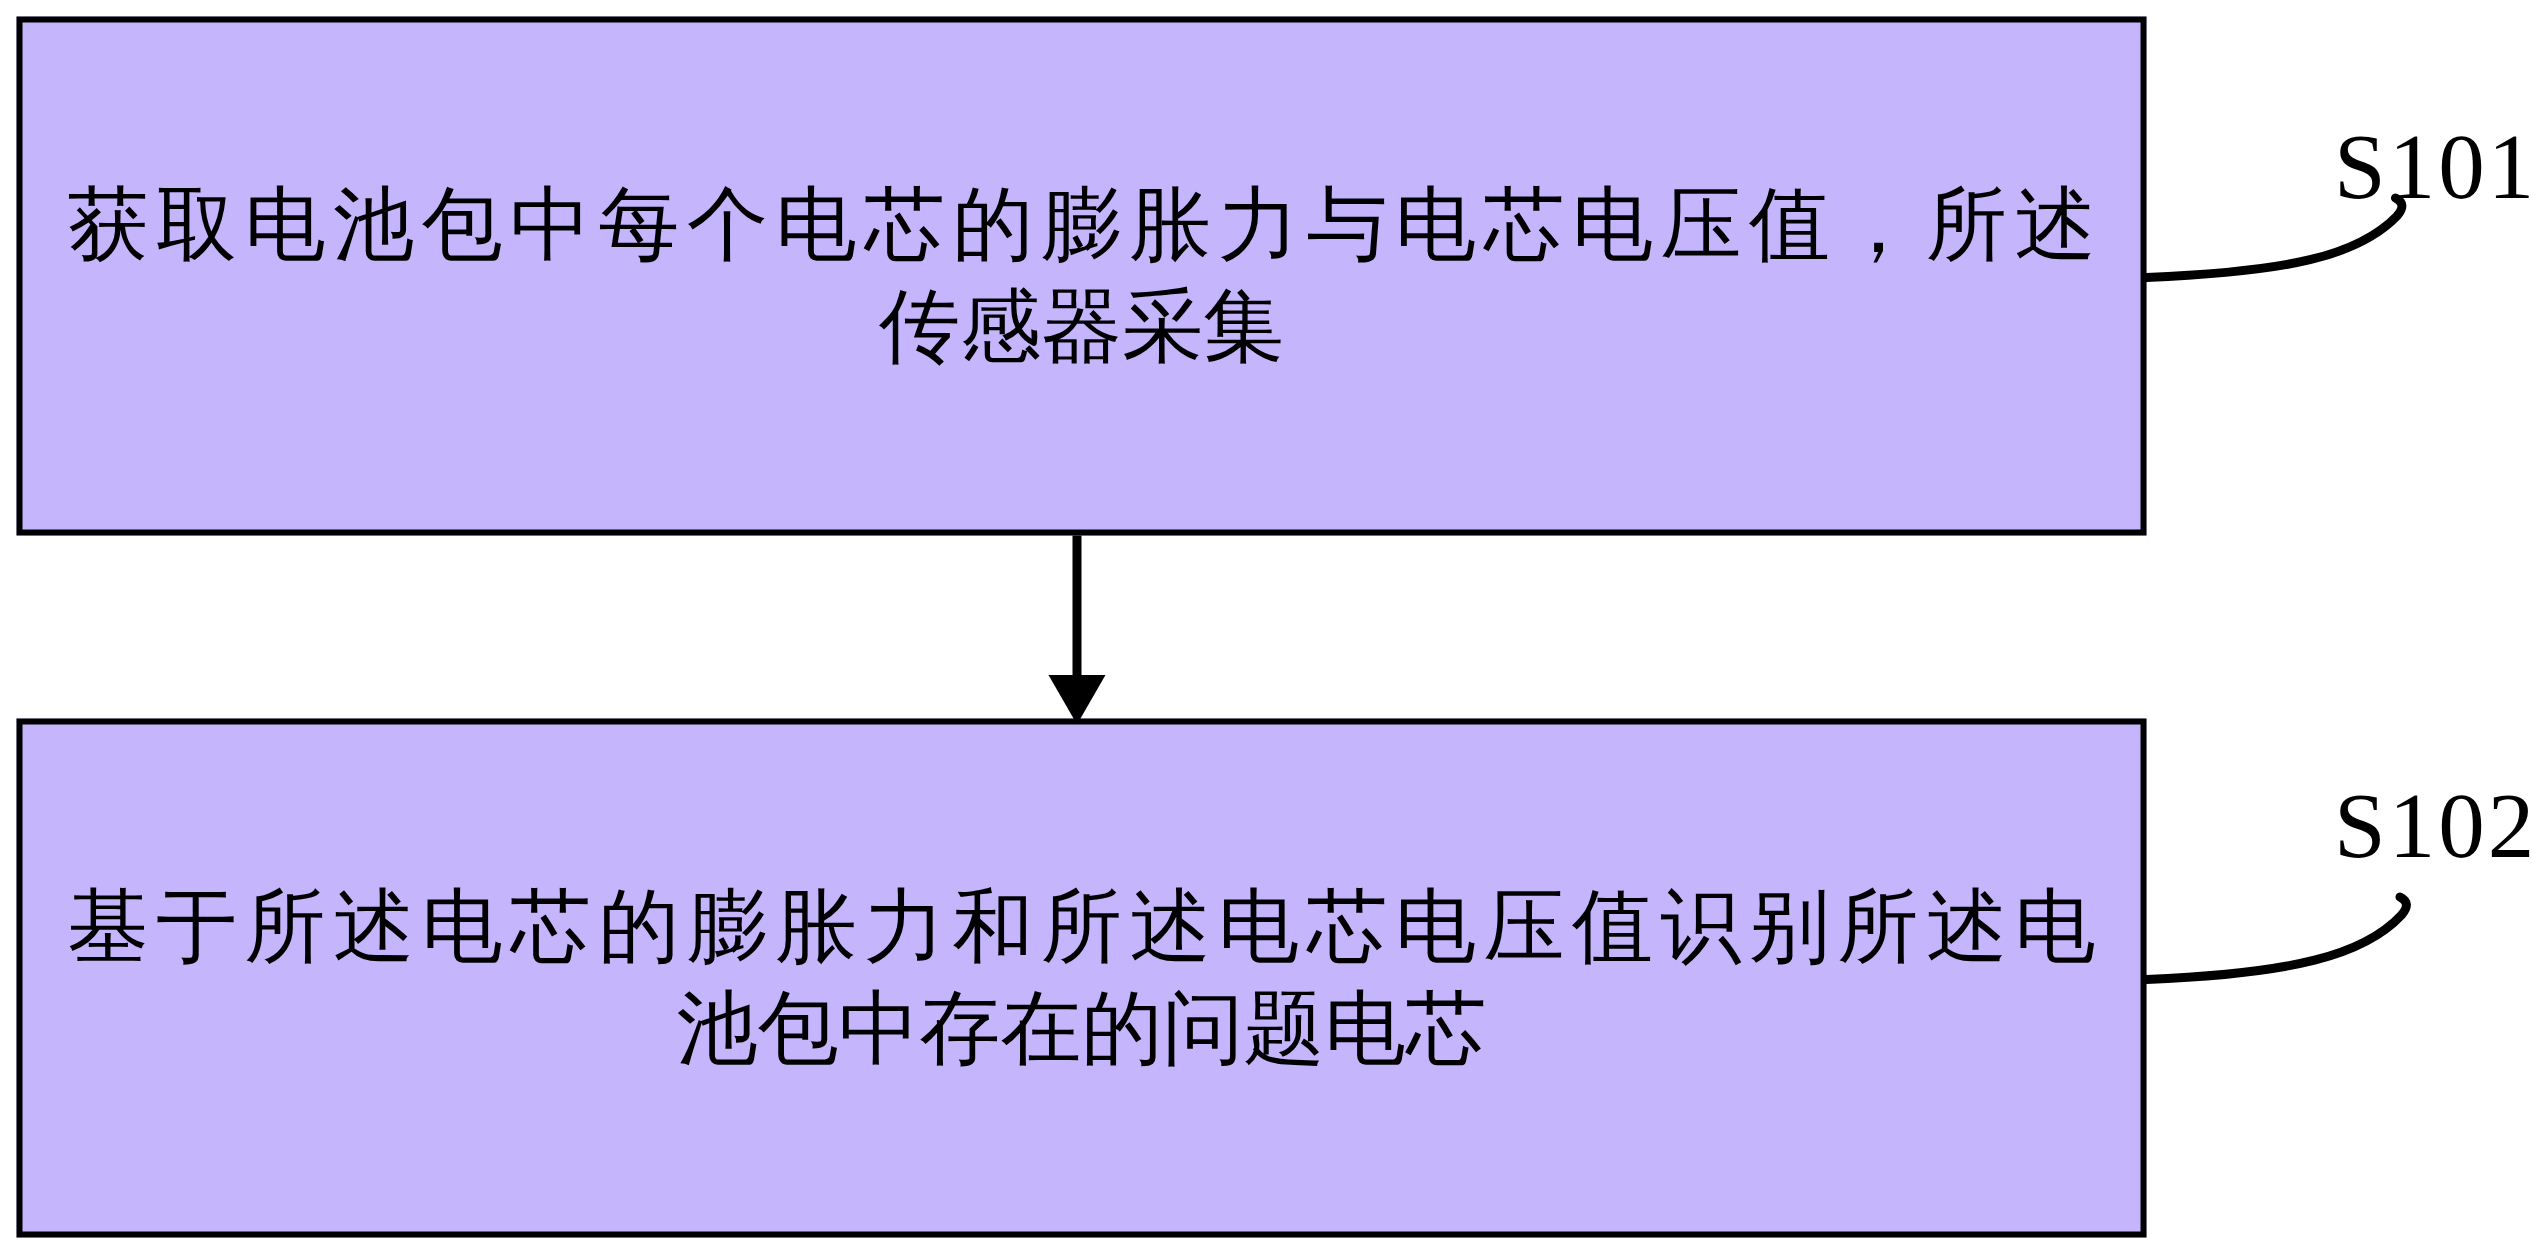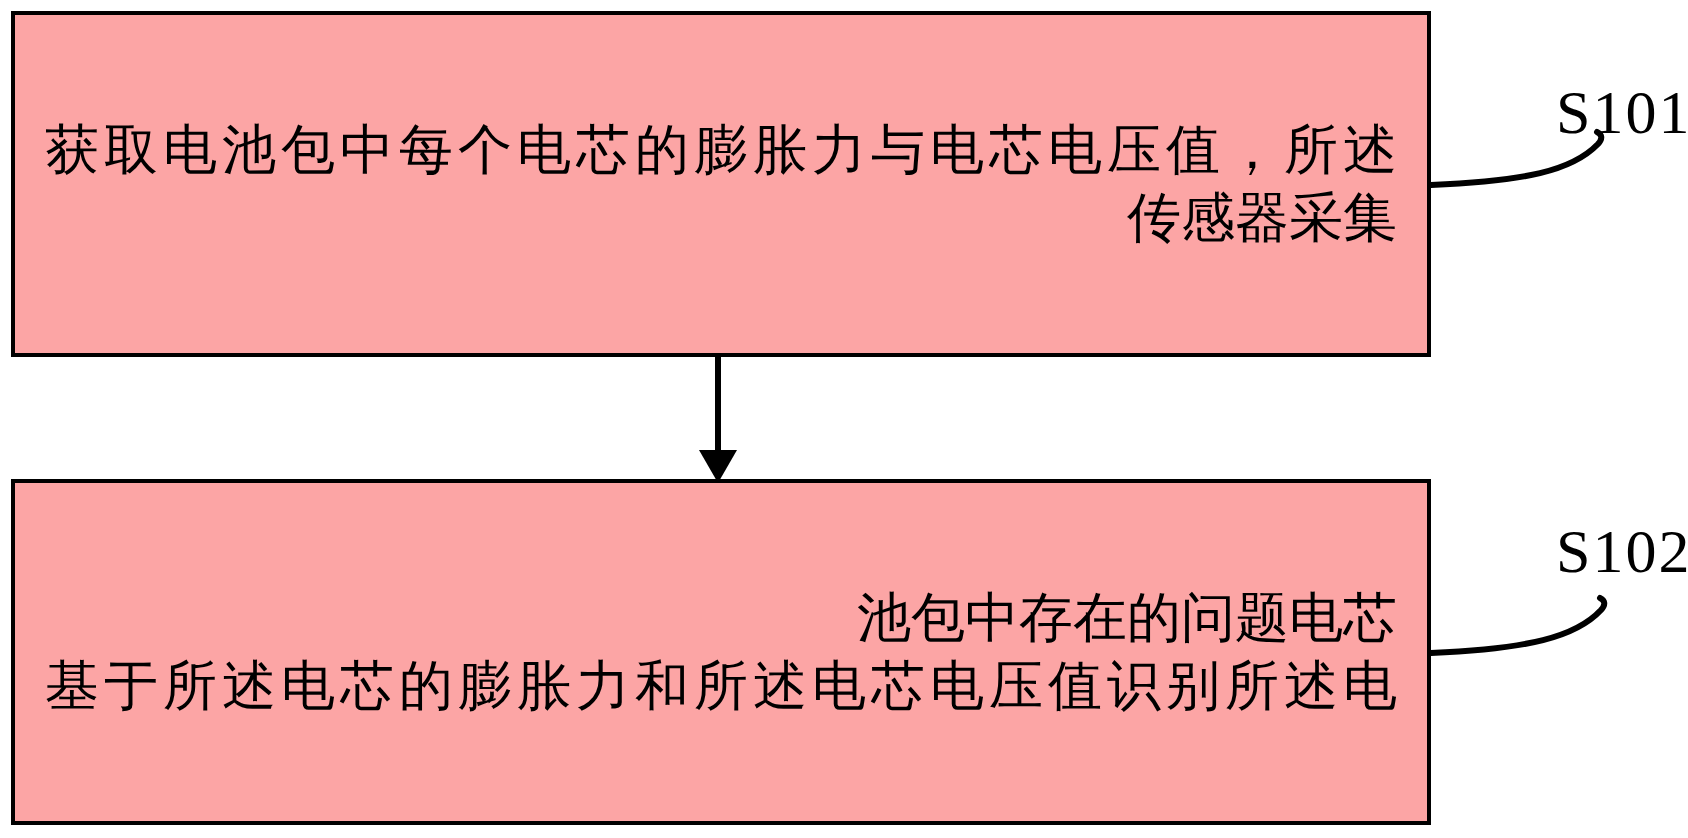--- a/index.html
+++ b/index.html
@@ -10,41 +10,41 @@
     height: 838px;
     background: #ffffff;
     font-family: "Liberation Serif", serif;
     overflow: hidden;
   }
   .flow-box {
     position: absolute;
     left: 11px;
     width: 1420px;
     border: 4px solid #000000;
-    background: #fca5a5;
+    background: #c4b5fd;
     display: flex;
     flex-direction: column;
     justify-content: center;
     padding: 4px 30px;
     color: #000000;
   }
   .box-s101 { top: 11px;  height: 346px; }
   .box-s102 { top: 479px; height: 346px; }
   .box-line {
     font-size: 54px;
     line-height: 68px;
     white-space: nowrap;
     color: #000000;
   }
   .line-justify {
     text-align: justify;
     text-align-last: justify;
     white-space: normal;
   }
-  .line-center { text-align: right; }
+  .line-center { text-align: center; }
   .step-label {
     position: absolute;
     font-size: 62px;
     color: #000000;
     font-family: "Liberation Serif", serif;
     letter-spacing: 2px;
   }
   .label-s101 { left: 1556px; top: 77px;  }
   .label-s102 { left: 1556px; top: 516px; }
   .connector-layer {
@@ -59,22 +59,22 @@
 <body>
 
 <div class="canvas">
 
   <div class="flow-box box-s101">
     <div class="box-line line-justify">获取电池包中每个电芯的膨胀力与电芯电压值，所述</div>
     <div class="box-line line-center">传感器采集</div>
   </div>
 
   <div class="flow-box box-s102">
+    <div class="box-line line-justify">基于所述电芯的膨胀力和所述电芯电压值识别所述电</div>
     <div class="box-line line-center">池包中存在的问题电芯</div>
-    <div class="box-line line-justify">基于所述电芯的膨胀力和所述电芯电压值识别所述电</div>
   </div>
 
   <div class="step-label label-s101">S101</div>
   <div class="step-label label-s102">S102</div>
 
   <svg class="connector-layer" viewBox="0 0 1688 838" xmlns="http://www.w3.org/2000/svg">
 
     <line x1="718" y1="357" x2="718" y2="454" stroke="#000000" stroke-width="6"></line>
     <polygon points="699,450 737,450 718,483" fill="#000000"></polygon>
 

